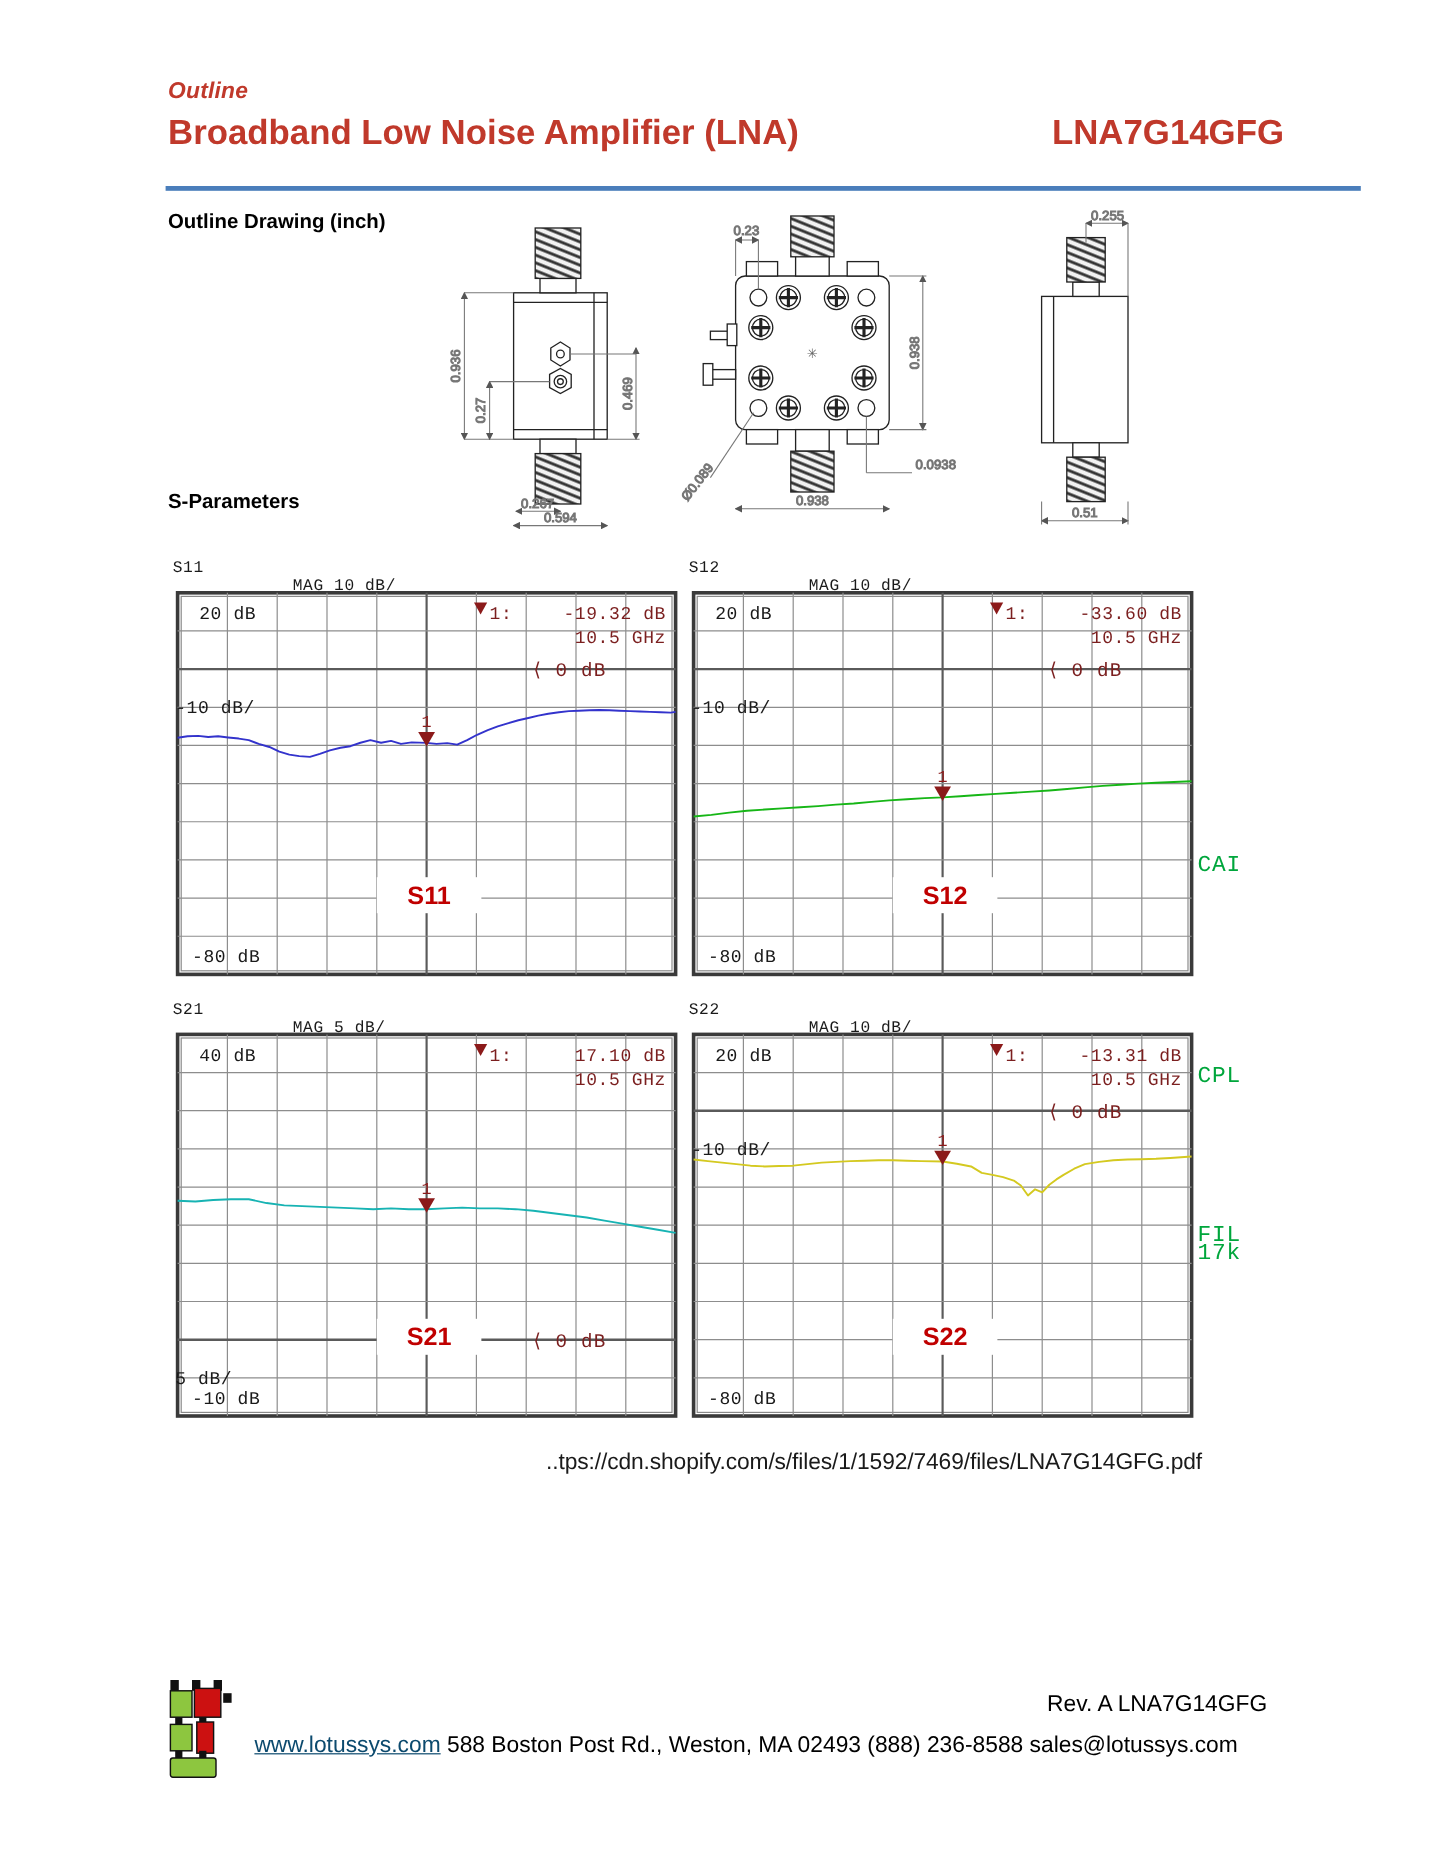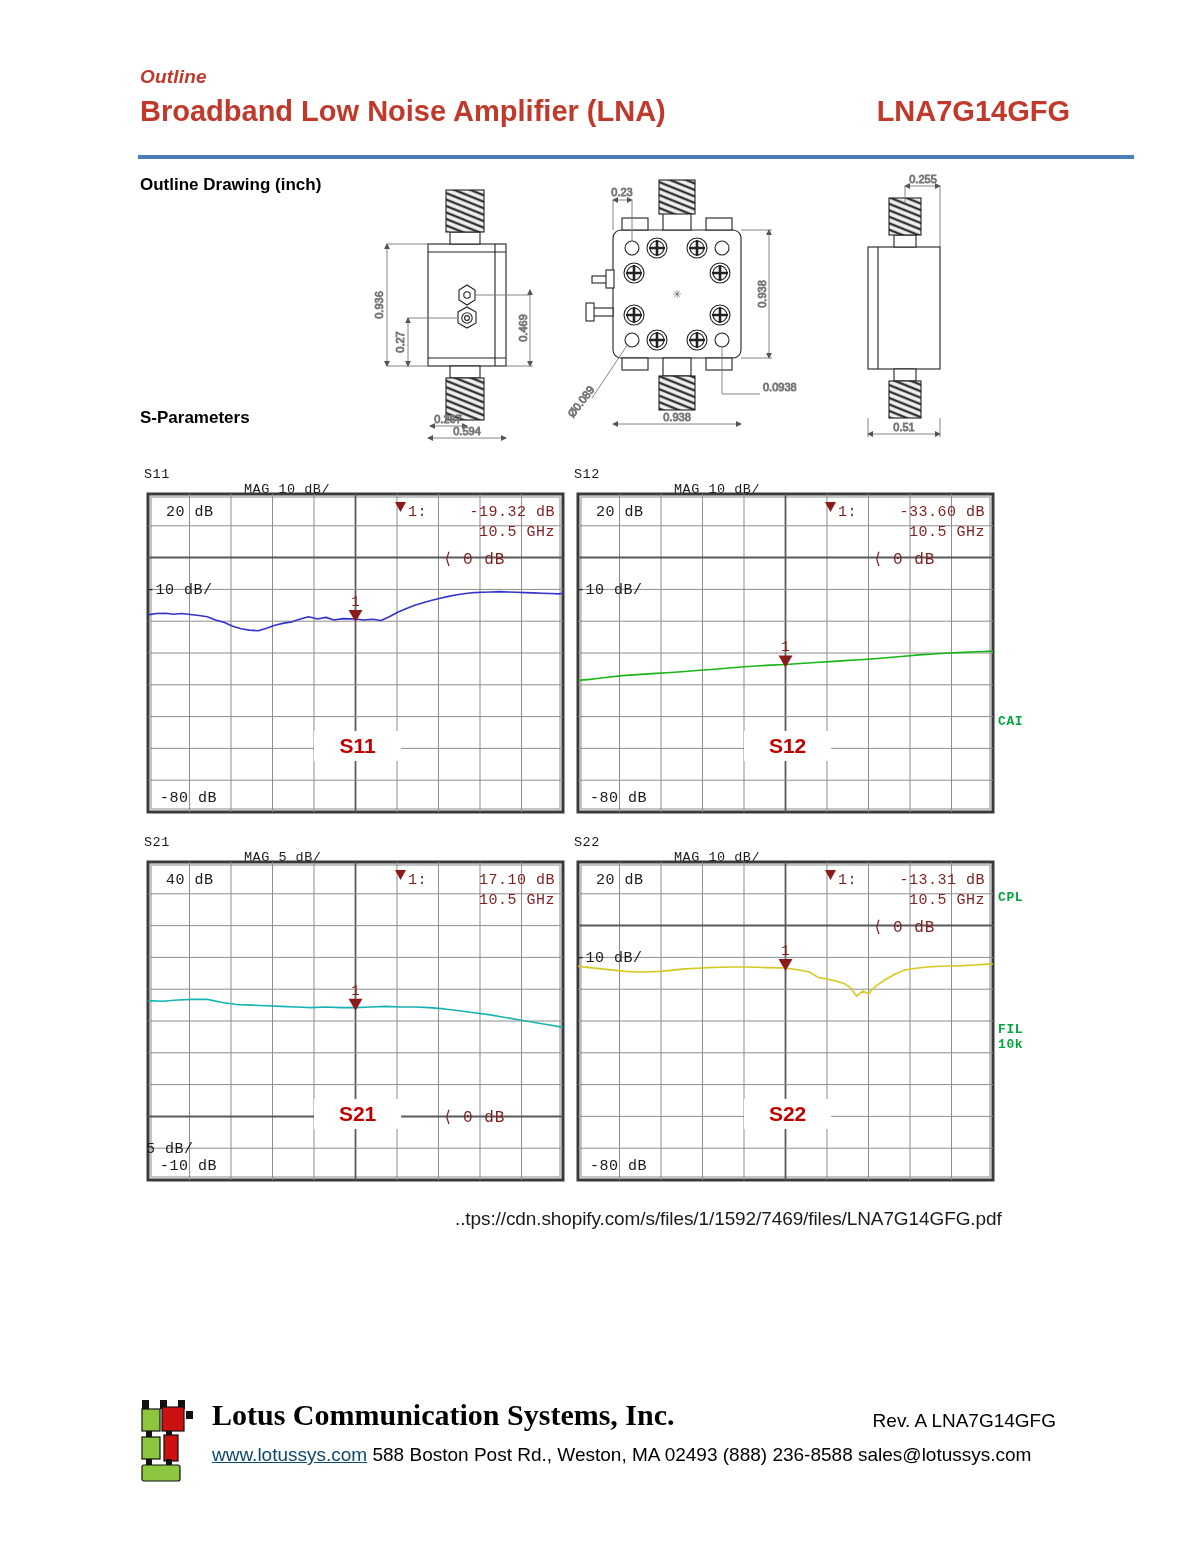--- a/index.html
+++ b/index.html
@@ -113,22 +113,22 @@
     color: #1a1a1a;
   }
   .axis-footer span { position: absolute; white-space: pre; }
   .af-start { left: 4px; }
   .af-per   { left: 406px; }
   .af-stop  { left: 746px; }
 
   .side-note {
     position: absolute;
     font-family: "Liberation Mono", monospace;
-    font-weight: bold;
-    font-size: 13px;
+    font-weight: normal;
+    font-size: 19px;
     color: #00a63c;
     letter-spacing: .6px;
     line-height: 15px;
     white-space: pre;
   }
   #note-cal { left: 858px; top: 262px; }
   #note-cpl { left: 858px; top: 438px; }
   #note-fil { left: 858px; top: 570px; }
 
   
@@ -553,39 +553,38 @@
           <rect x="174" y="243" width="87.14999999999999" height="30" fill="#fff"></rect>
           <text x="217.575" y="265" font-family="Liberation Sans, sans-serif" font-size="21" font-weight="bold" fill="#c00000" text-anchor="middle">S22</text>
         </svg>
     </div>
   </div>
 
 
   <div class="side-note" id="note-cal">CAI</div>
   <div class="side-note" id="note-cpl">CPL</div>
   <div class="side-note" id="note-fil">FIL
-10k</div>
+17k</div>
 </div>
 
 <div id="pdf-url">..tps://cdn.shopify.com/s/files/1/1592/7469/files/LNA7G14GFG.pdf</div>
 
 <div id="footer">
   <svg id="footer-logo" viewBox="0 0 68 92">
     <rect x="4" y="4" width="7" height="9" fill="#111"></rect>
     <rect x="22" y="4" width="7" height="9" fill="#111"></rect>
     <rect x="40" y="4" width="7" height="9" fill="#111"></rect>
     <rect x="4" y="13" width="18" height="22" fill="#8dc63f" stroke="#111" stroke-width="1.2"></rect>
     <rect x="24" y="11" width="22" height="24" fill="#cc1111" stroke="#111" stroke-width="1.2"></rect>
     <rect x="48" y="15" width="7" height="8" fill="#111"></rect>
     <rect x="8" y="35" width="6" height="6" fill="#111"></rect>
     <rect x="28" y="35" width="6" height="6" fill="#111"></rect>
     <rect x="4" y="41" width="18" height="22" fill="#8dc63f" stroke="#111" stroke-width="1.2"></rect>
     <rect x="26" y="39" width="14" height="26" fill="#cc1111" stroke="#111" stroke-width="1.2"></rect>
     <rect x="8" y="63" width="6" height="6" fill="#111"></rect>
     <rect x="28" y="63" width="6" height="6" fill="#111"></rect>
     <rect x="4" y="69" width="38" height="16" rx="2" fill="#8dc63f" stroke="#111" stroke-width="1.2"></rect>
   </svg>
-  <div id="company-name">Lotus Communication Systems, Inc.</div>
   <div id="rev-text">Rev. A LNA7G14GFG</div>
   <div id="footer-contact">
     <a href="#">www.lotussys.com</a><span> 588 Boston Post Rd., Weston, MA 02493 (888) 236-8588 sales@lotussys.com</span>
   </div>
 </div>
 
 </body></html>

